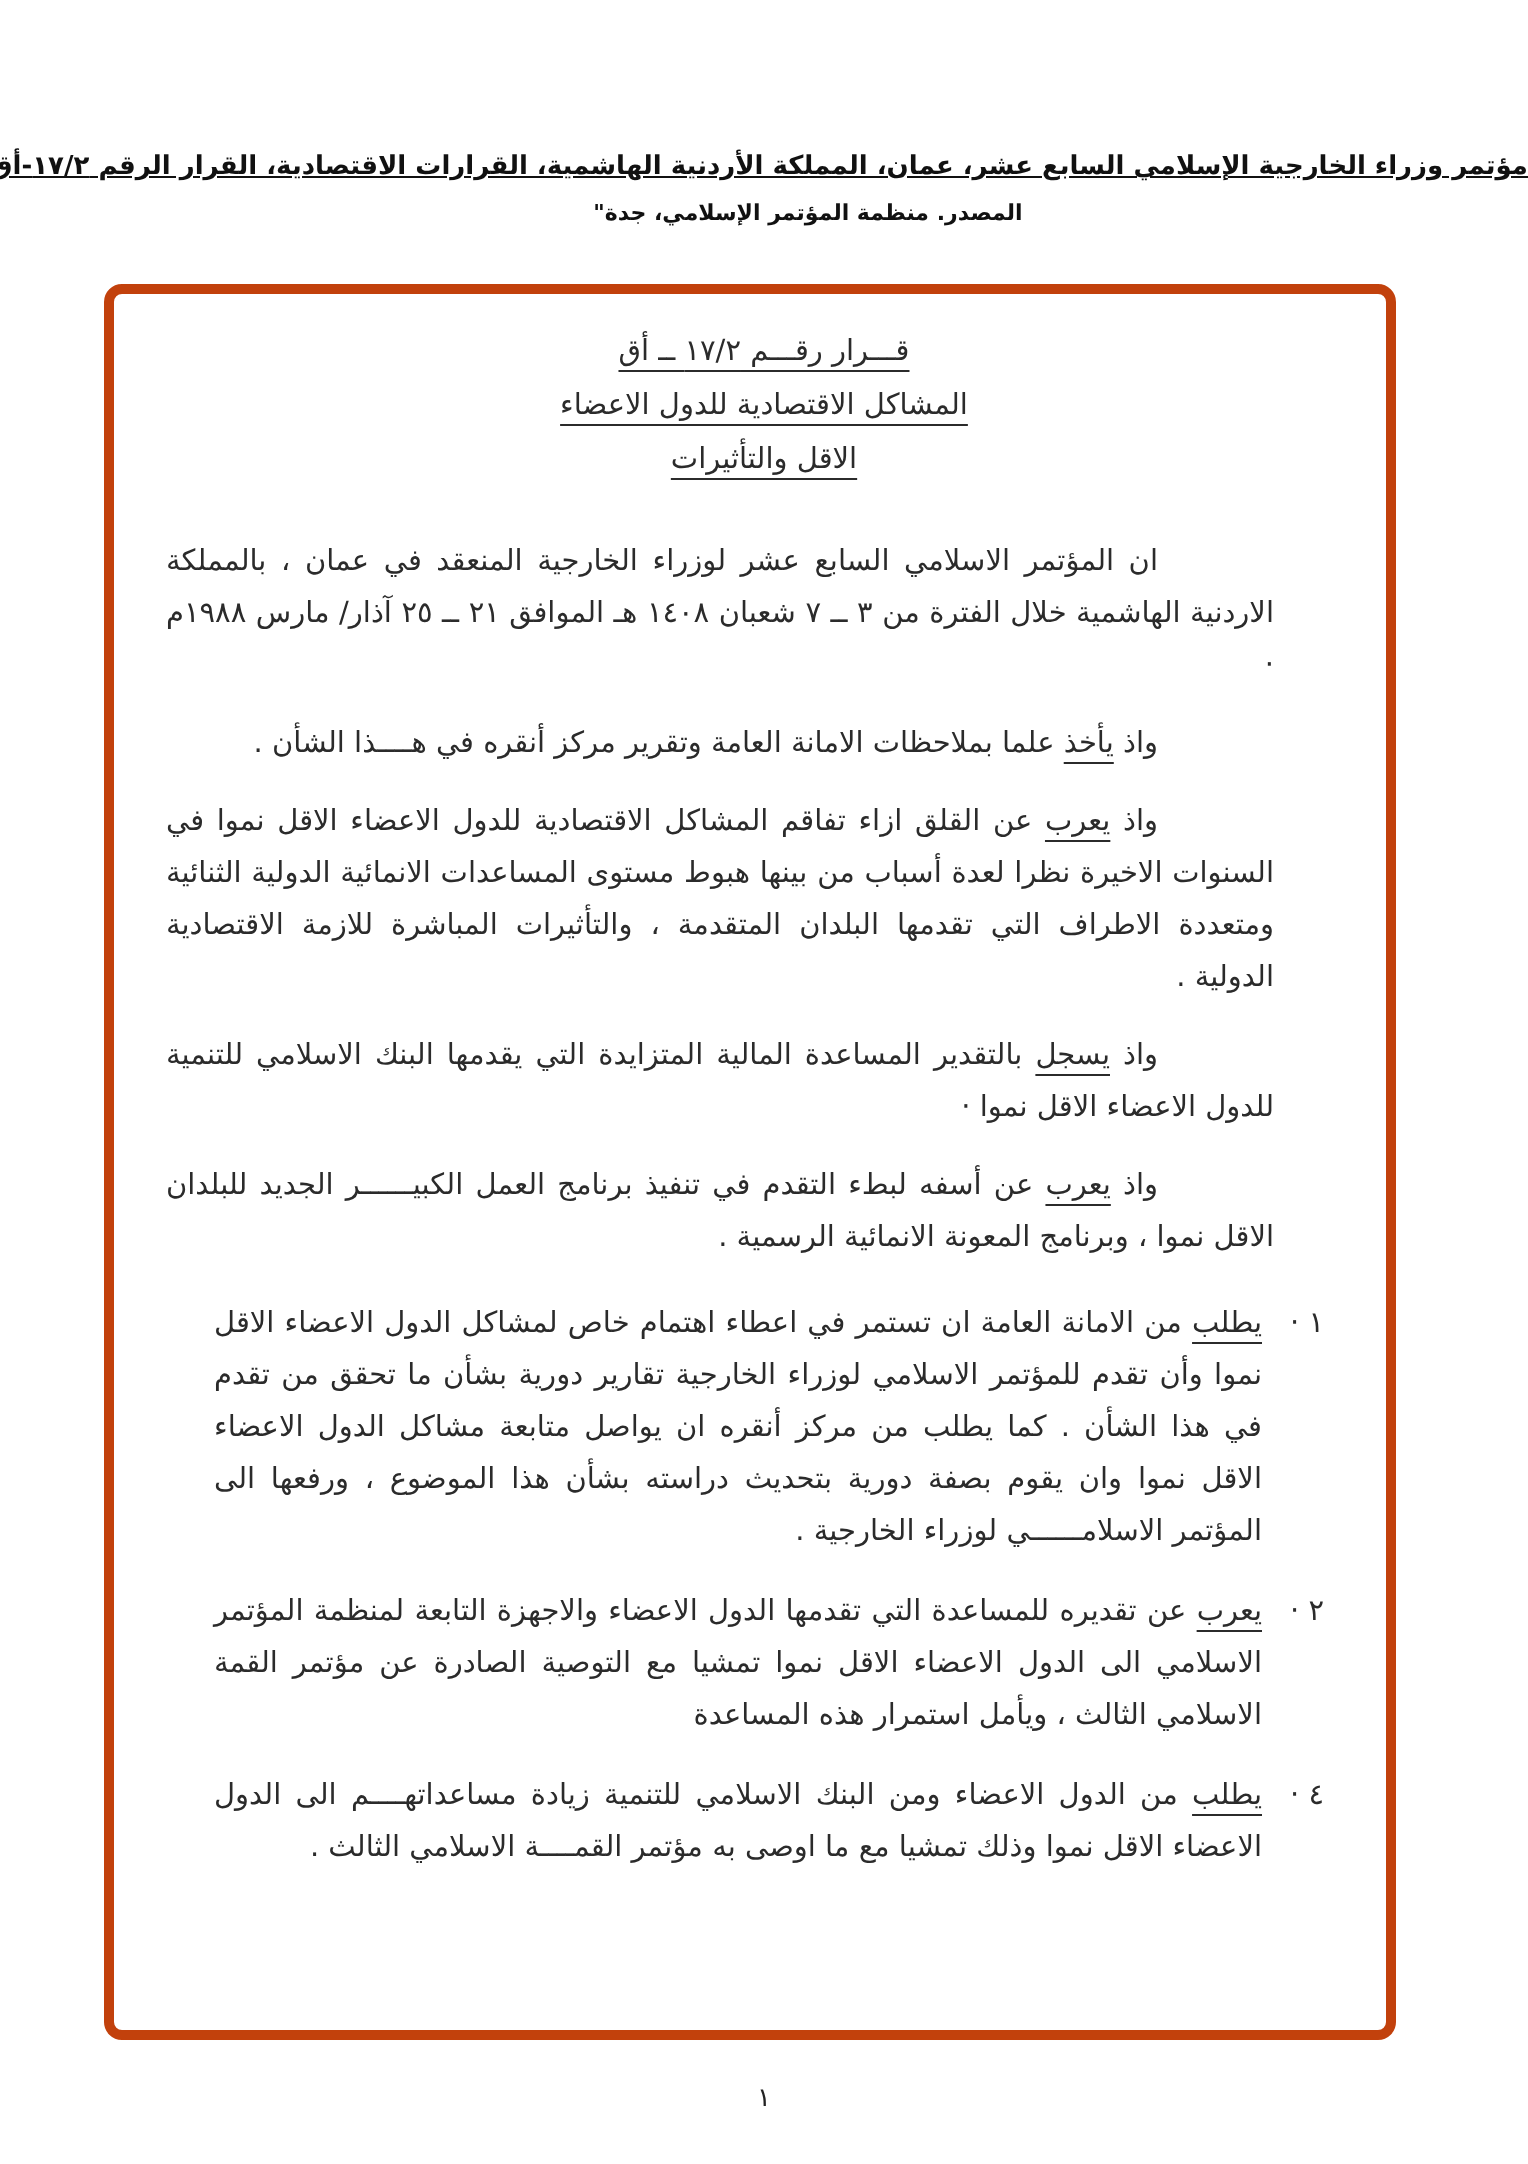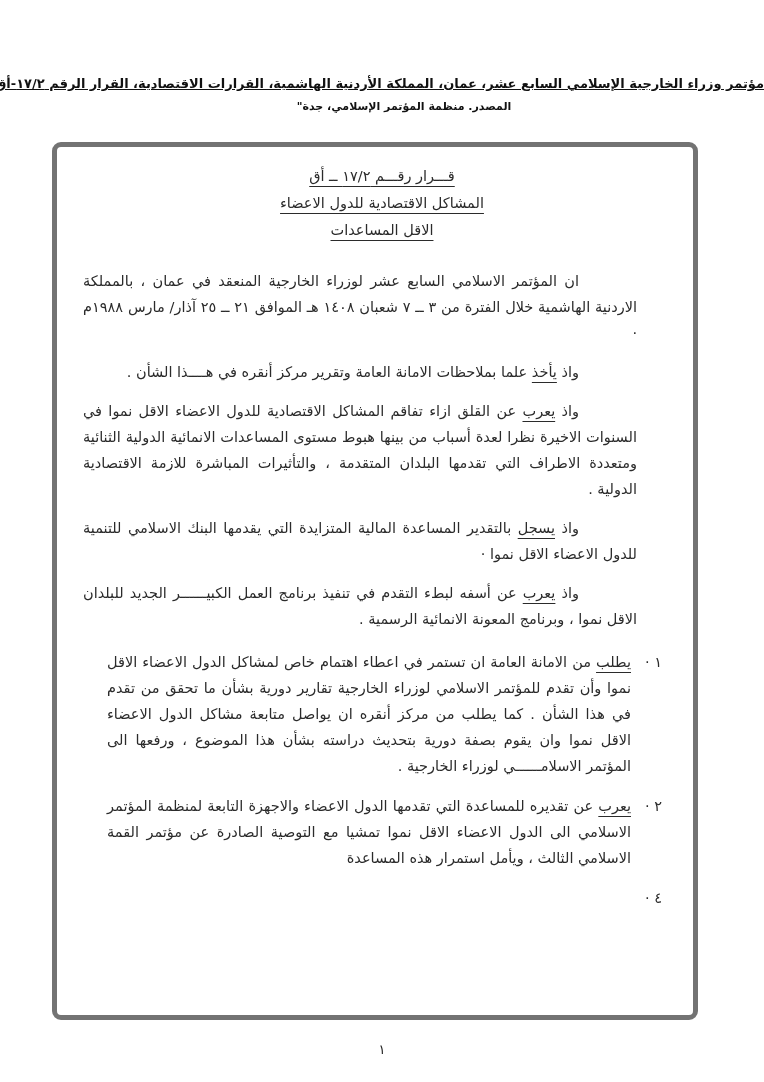--- a/index.html
+++ b/index.html
@@ -10,21 +10,21 @@
   .citation{
     position:absolute;top:76px;left:0;right:0;text-align:center;
     font-weight:bold;font-size:13px;color:#111;white-space:nowrap;letter-spacing:0;text-decoration:underline;
   }
   .source{
     position:absolute;top:100px;left:0;right:0;text-align:center;
     font-weight:bold;font-size:11px;color:#111;transform:translateX(22px);
   }
   .frame{
     position:absolute;left:52px;top:142px;width:646px;height:878px;
-    border:5px solid #737373;border-radius:9px;box-sizing:border-box;background:#fff;
+    border:5px solid #c2410c;border-radius:9px;box-sizing:border-box;background:#fff;
   }
   .content{
     position:absolute;top:0;right:0;left:0;bottom:0;
     padding:16px 56px 0 26px;font-size:14.5px;line-height:26px;
   }
   .title-block{
     text-align:center;transform:translateX(22px);margin-bottom:24px;
   }
   .t-line{
     display:block;text-decoration:underline;text-underline-offset:5px;
@@ -55,21 +55,21 @@
 
 <div class="citation">مؤتمر وزراء الخارجية الإسلامي السابع عشر، عمان، المملكة الأردنية الهاشمية، القرارات الاقتصادية، القرار الرقم ١٧/٢-أق</div>
 <div class="source">المصدر.  منظمة المؤتمر الإسلامي، جدة"</div>
 
 <div class="frame">
   <div class="content">
 
     <div class="title-block">
       <div class="t-line">قـــرار رقـــم ١٧/٢ ــ أق</div>
       <div class="t-line">المشاكل الاقتصادية للدول الاعضاء</div>
-      <div class="t-line">الاقل المساعدات</div>
+      <div class="t-line">الاقل والتأثيرات</div>
     </div>
 
     <p class="para"><span></span><span class="u"></span><span>ان المؤتمر الاسلامي السابع عشر لوزراء الخارجية المنعقد في عمان ، بالمملكة الاردنية الهاشمية خلال الفترة من ٣ ــ ٧ شعبان ١٤٠٨ هـ الموافق ٢١ ــ ٢٥ آذار/ مارس ١٩٨٨م ·</span></p>
 
 
     <p class="para"><span>واذ </span><span class="u">يأخذ</span><span> علما بملاحظات الامانة العامة وتقرير مركز أنقره في هــــذا الشأن .</span></p>
 
     <p class="para"><span>واذ </span><span class="u">يعرب</span><span> عن القلق ازاء تفاقم المشاكل الاقتصادية للدول الاعضاء الاقل نموا في السنوات الاخيرة نظرا لعدة أسباب من بينها هبوط مستوى المساعدات الانمائية الدولية الثنائية ومتعددة الاطراف التي تقدمها البلدان المتقدمة ، والتأثيرات المباشرة للازمة الاقتصادية الدولية .</span></p>
 
     <p class="para"><span>واذ </span><span class="u">يسجل</span><span> بالتقدير المساعدة المالية المتزايدة التي يقدمها البنك الاسلامي للتنمية للدول الاعضاء الاقل نموا ·</span></p>
@@ -83,19 +83,20 @@
         <div class="item-body"><span class="u">يطلب</span><span> من الامانة العامة ان تستمر في اعطاء اهتمام خاص لمشاكل الدول الاعضاء الاقل نموا وأن تقدم للمؤتمر الاسلامي لوزراء الخارجية تقارير دورية بشأن ما تحقق من تقدم في هذا الشأن . كما يطلب من مركز أنقره ان يواصل متابعة مشاكل الدول الاعضاء الاقل نموا وان يقوم بصفة دورية بتحديث دراسته بشأن هذا الموضوع ، ورفعها الى المؤتمر الاسلامــــــي لوزراء الخارجية .</span></div>
       </div>
 
       <div class="item">
         <div class="item-num">٢ ·</div>
         <div class="item-body"><span class="u">يعرب</span><span> عن تقديره للمساعدة التي تقدمها الدول الاعضاء والاجهزة التابعة لمنظمة المؤتمر الاسلامي الى الدول الاعضاء الاقل نموا تمشيا مع التوصية الصادرة عن مؤتمر القمة الاسلامي الثالث ، ويأمل استمرار هذه المساعدة</span></div>
       </div>
 
       <div class="item">
         <div class="item-num">٤ ·</div>
+        <div class="item-body"><span class="u">يطلب</span><span> من الدول الاعضاء ومن البنك الاسلامي للتنمية زيادة مساعداتهــــم الى الدول الاعضاء الاقل نموا وذلك تمشيا مع ما اوصى به مؤتمر القمــــة الاسلامي الثالث .</span></div>
       </div>
 
     </div>
   </div>
 </div>
 
 <div class="pagenum">١</div>
 
 </body></html>

